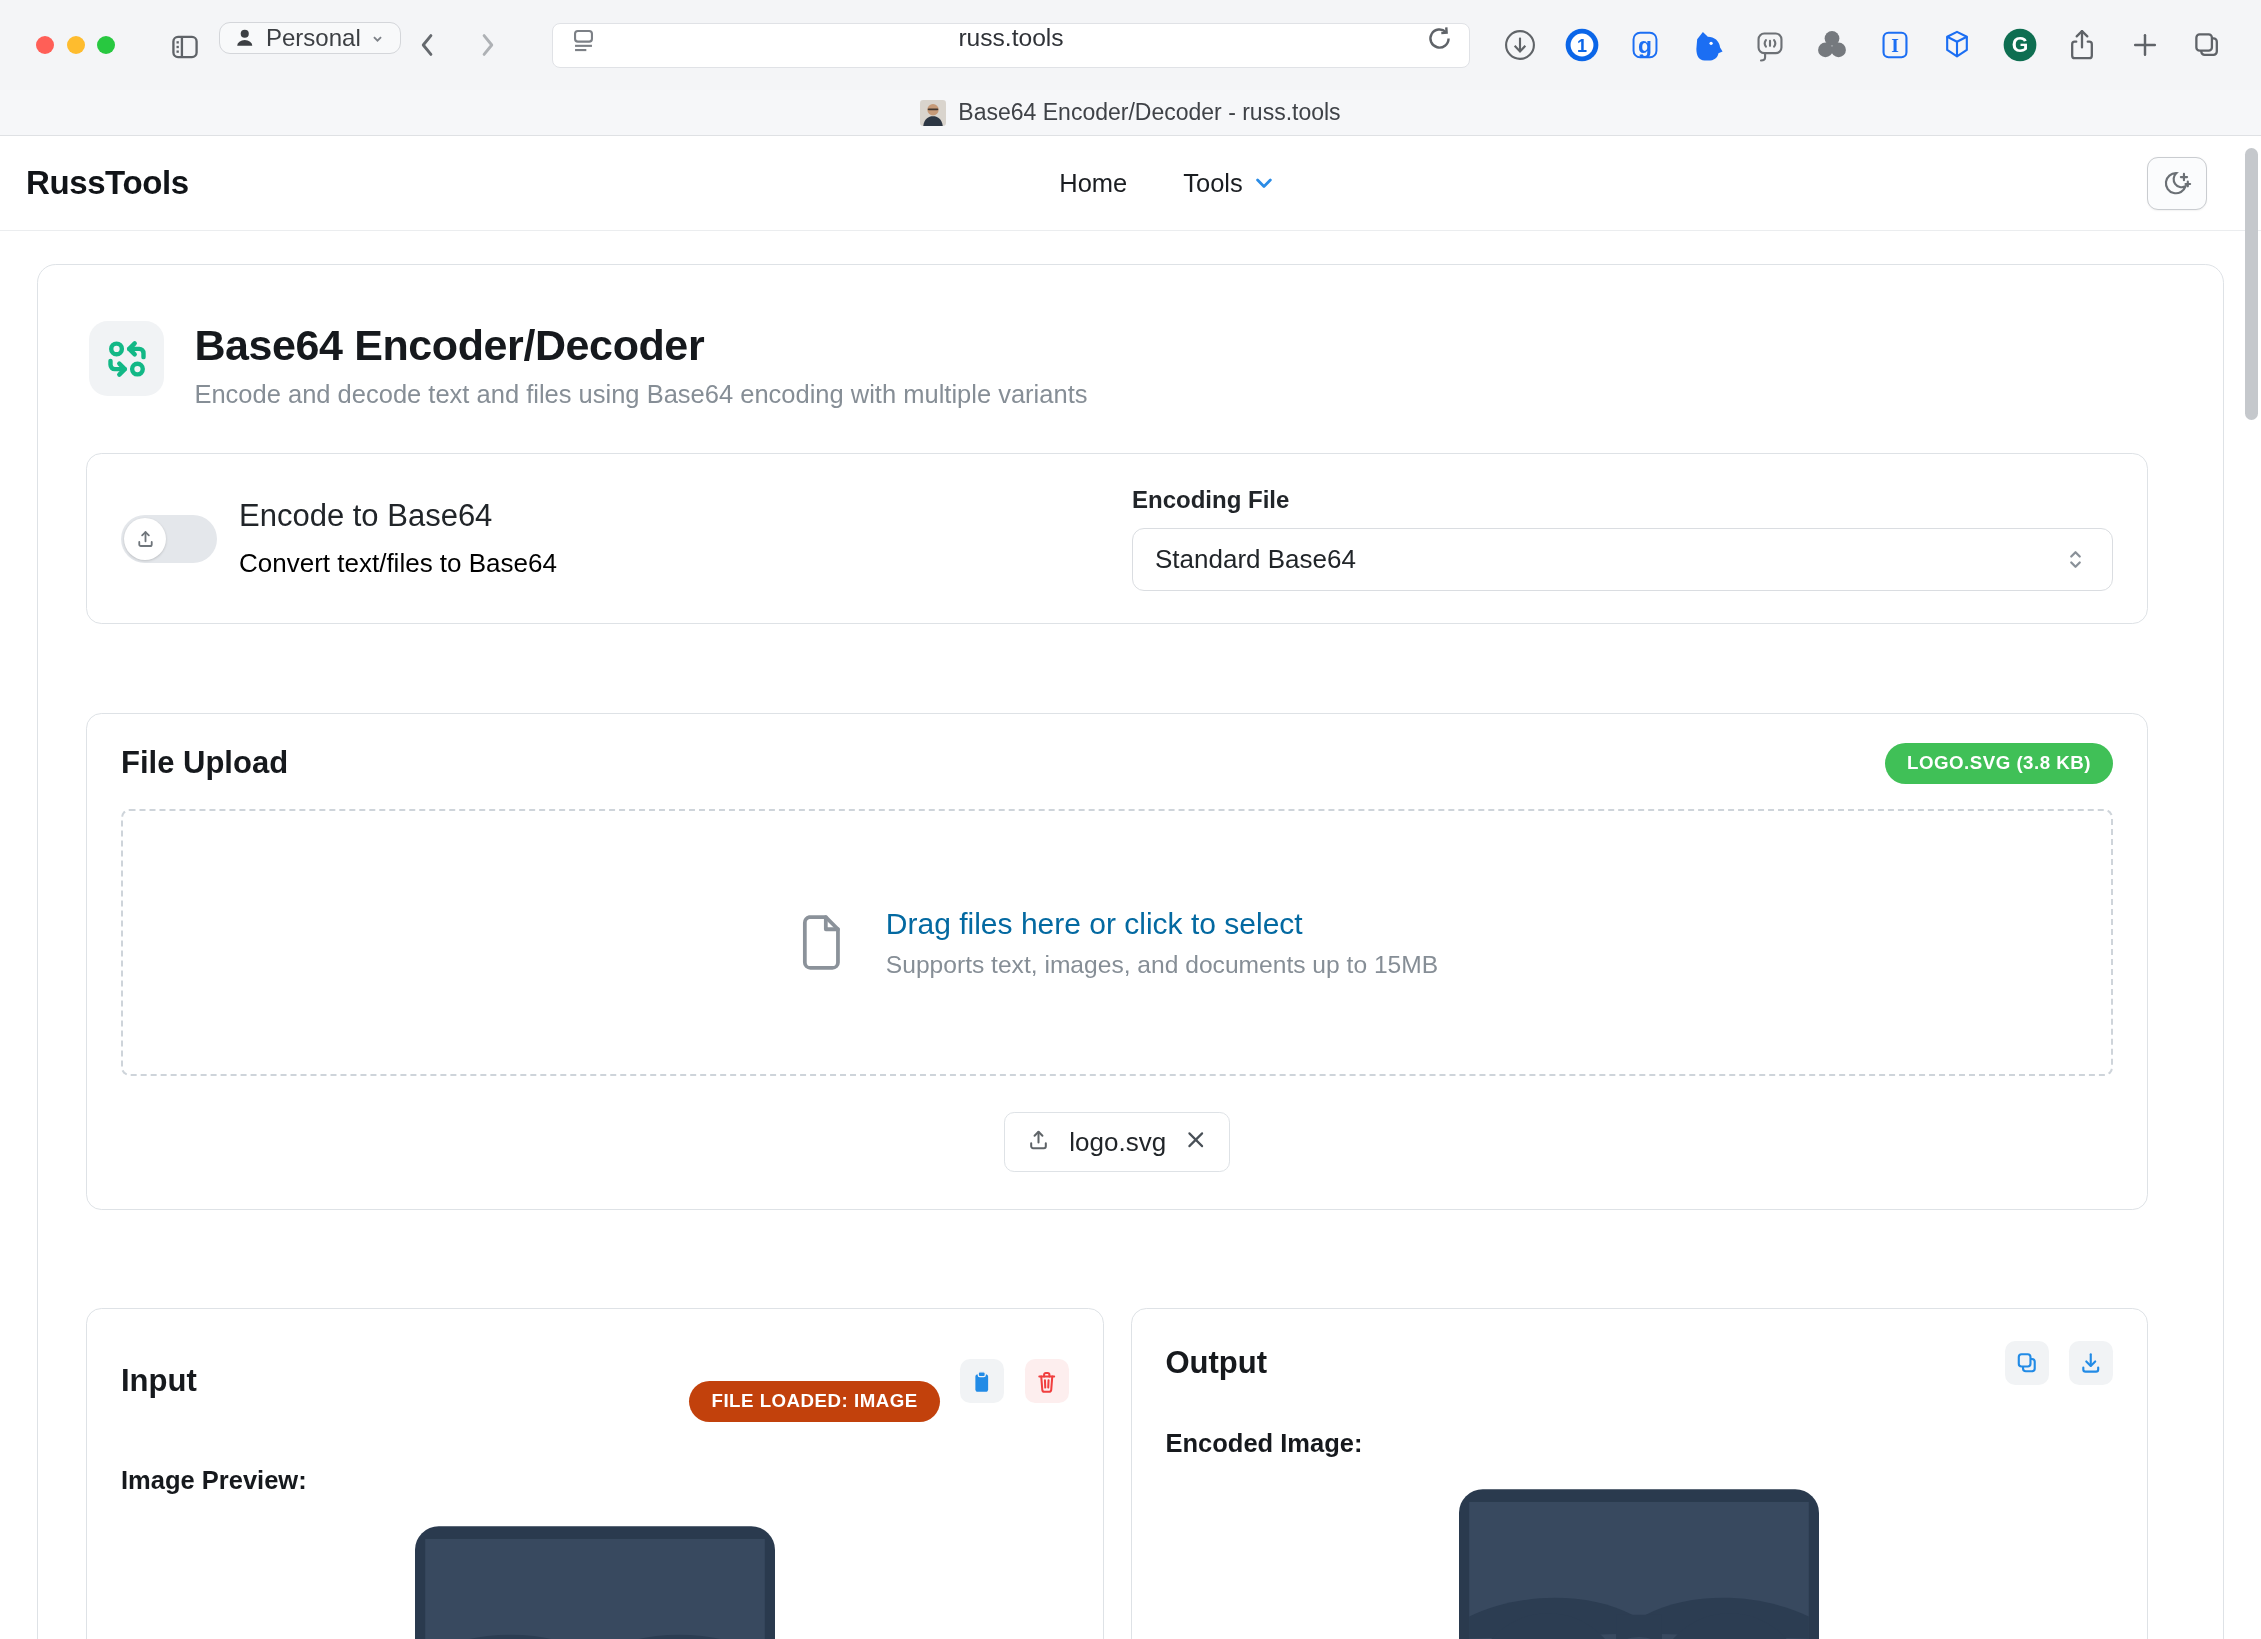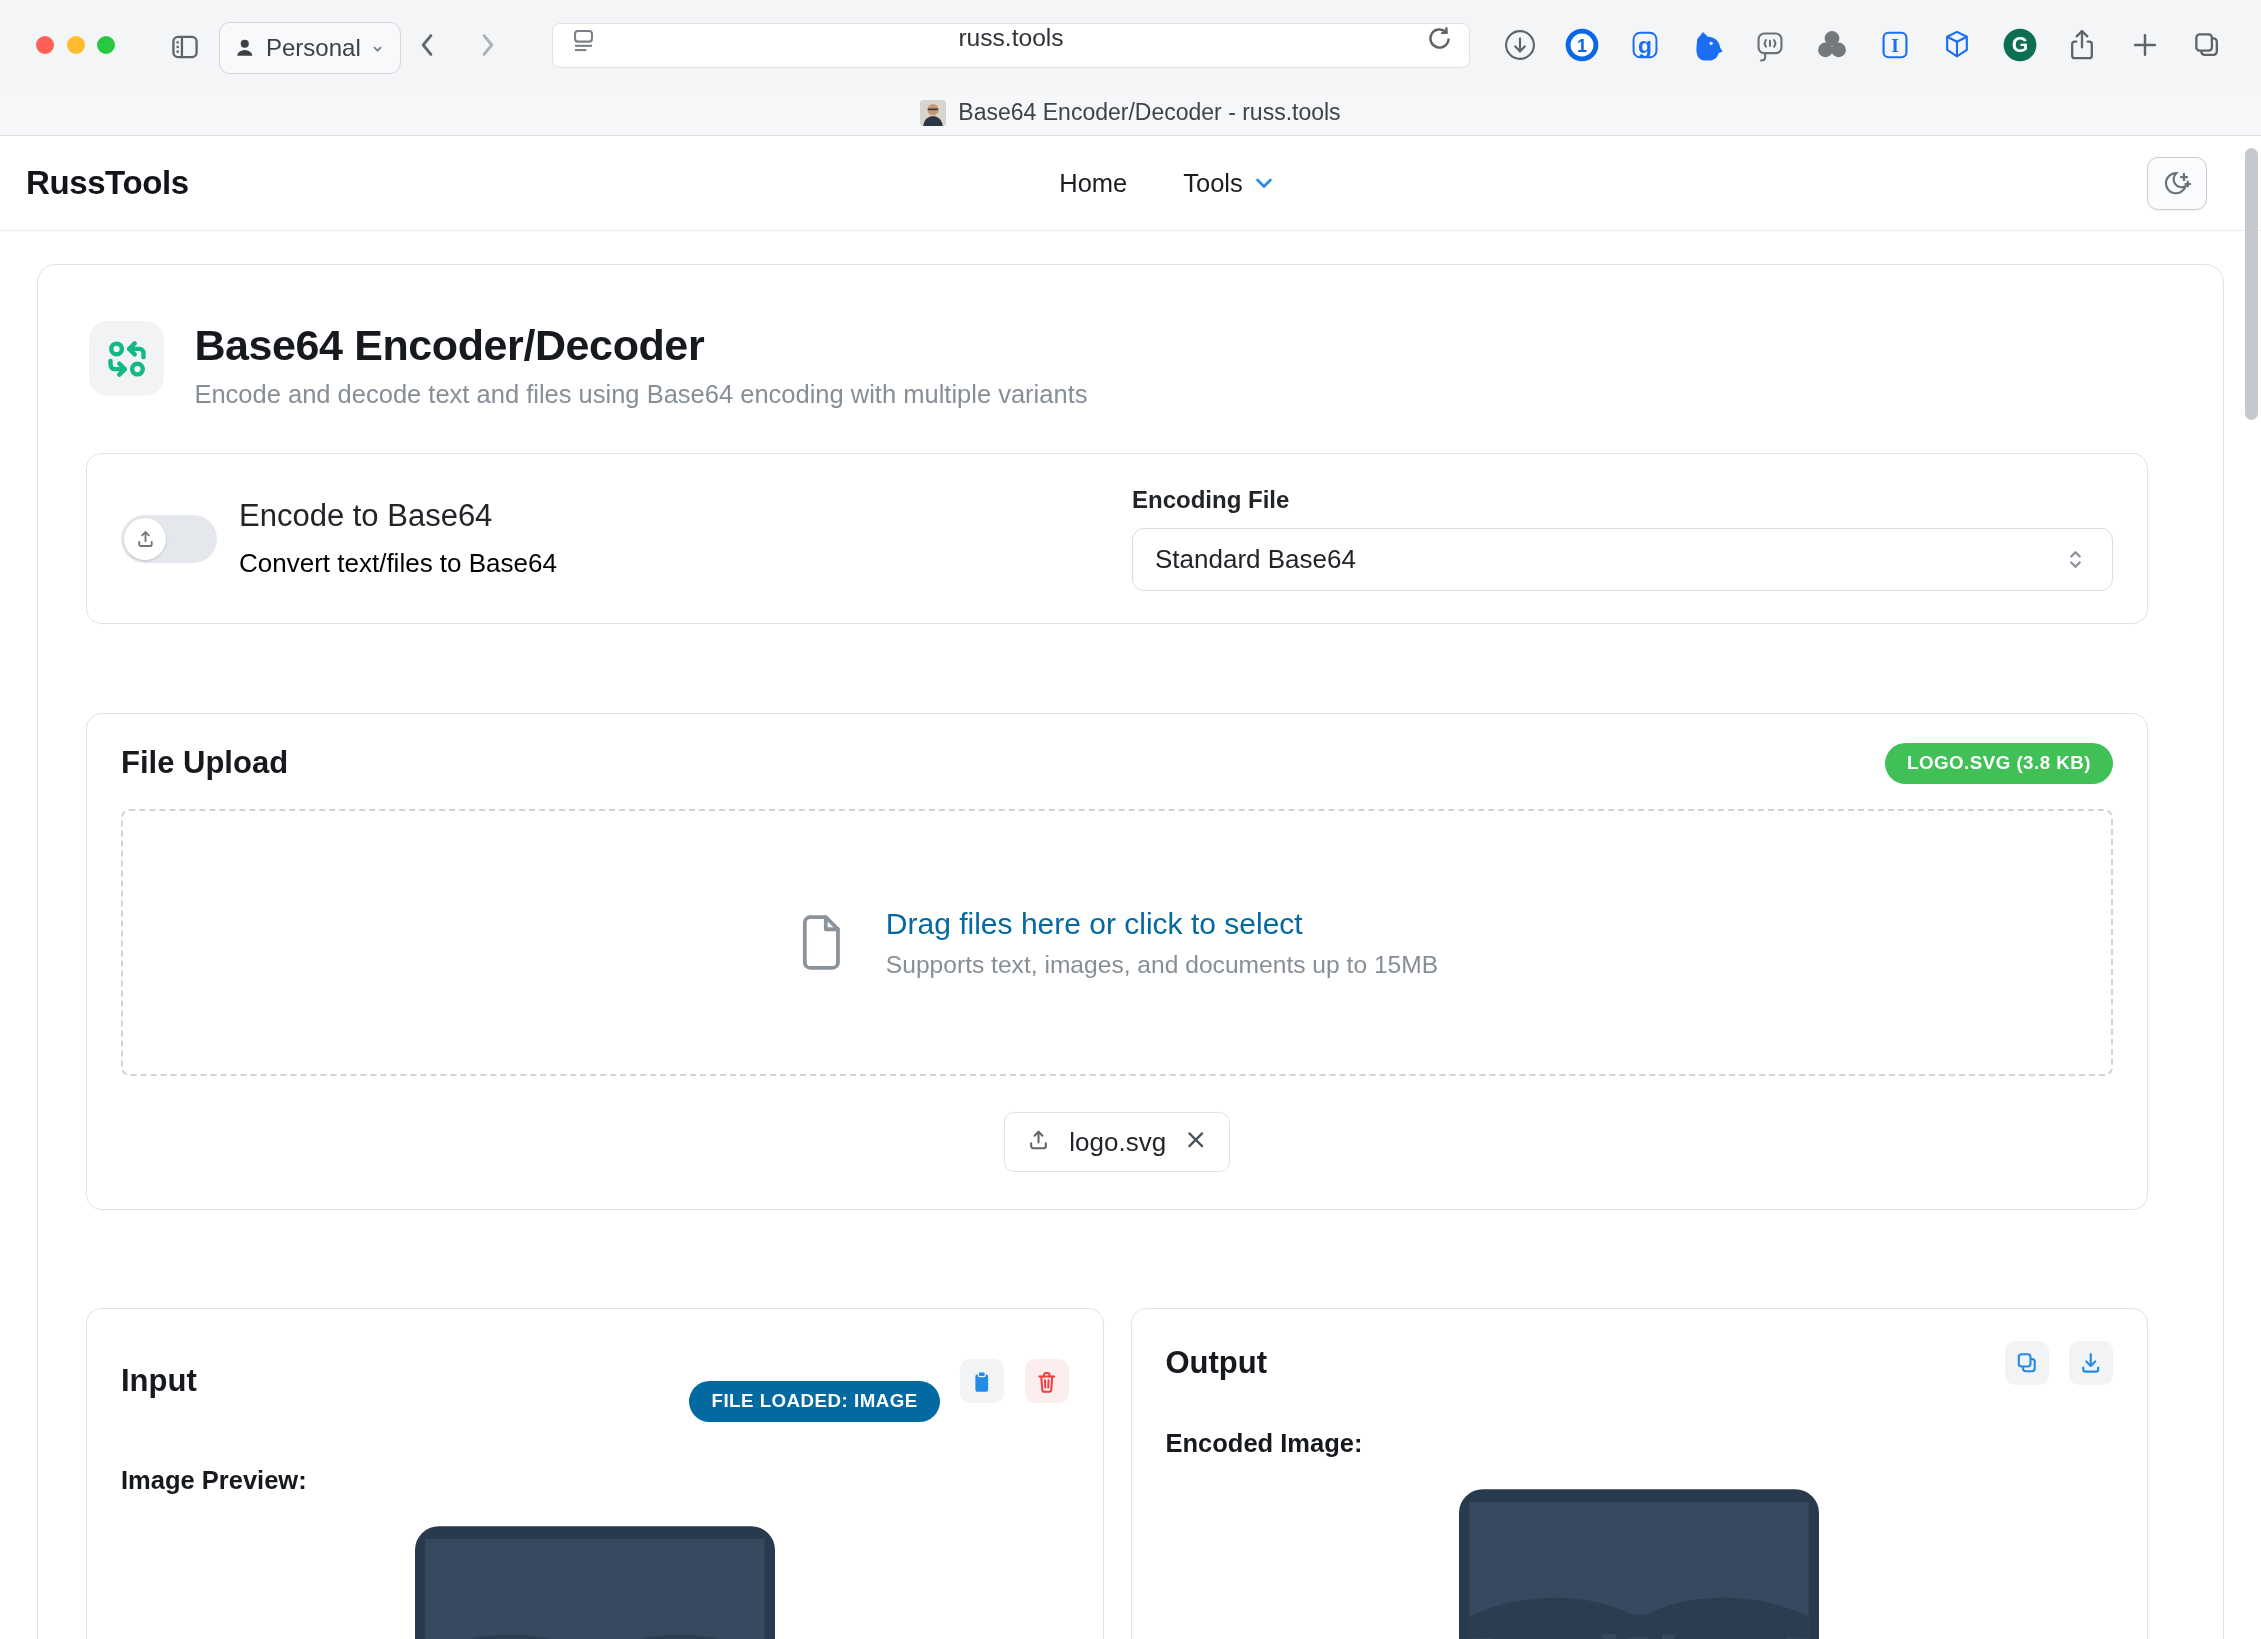--- a/index.html
+++ b/index.html
@@ -7,21 +7,21 @@
   body { font-family:"Liberation Sans","DejaVu Sans",sans-serif; background:#ffffff; position:relative; color:#212529; }
   svg { display:block; }
 
   
   .chrome { background:#f4f5f7; }
   .toolbar { position:relative; height:90px; }
   .traffic { position:absolute; left:36px; top:36px; display:flex; gap:12.7px; }
   .traffic span { width:18px; height:18px; border-radius:50%; }
   .t-red{ background:#ff5f57; } .t-yellow{ background:#febc2e; } .t-green{ background:#28c840; }
   .chrome-btn { position:absolute; display:flex; align-items:center; justify-content:center; }
-  .profile-pill { position:absolute; left:219px; top:22px; height:52px; border:1.3px solid #d4d6da; border-radius:11px; display:flex; align-items:center; padding:0 13.6px 0 12px; gap:8.5px; color:#3c3f43; font-size:24px; font-weight:500; background:#f8f9fa; }
+  .profile-pill { position:absolute; left:219px; top:22px; height:32px; border:1.3px solid #d4d6da; border-radius:11px; display:flex; align-items:center; padding:0 13.6px 0 12px; gap:8.5px; color:#3c3f43; font-size:24px; font-weight:500; background:#f8f9fa; }
   .urlbar { position:absolute; left:552px; top:23px; width:918px; height:45px; background:#ffffff; border:1.3px solid #e0e2e6; border-radius:8px; display:flex; align-items:flex-start; padding:0 15.3px; }
   .url-text { position:absolute; left:0; right:0; text-align:center; font-size:24.6px; color:#2f3237; }
   .ext-row { position:absolute; left:1501px; top:26px; display:flex; gap:25.5px; }
   .ext-row .ebtn { width:37px; height:37px; display:flex; align-items:center; justify-content:center; }
 
   .tabstrip { height:46px; background:#f6f7f9; border-bottom:0.8px solid #dfe1e4; display:flex; align-items:center; justify-content:center; gap:12px; }
   .tab-title { font-size:23px; color:#3f4247; font-weight:500; }
 
   
   .site-header { position:relative; height:95px; background:#fff; border-bottom:0.8px solid #ebedef; }
@@ -50,21 +50,21 @@
   .enc-right { margin-left:auto; width:981px; }
   .enc-label { font-size:24px; font-weight:700; color:#212529; margin-bottom:13.6px; }
   .select { height:63px; border:1.3px solid #dadde1; border-radius:12px; background:#fff; display:flex; align-items:center; padding:0 22px; font-size:26px; color:#212529; }
   .select .updown { margin-left:auto; }
 
   .upload-card { margin-top:89px; height:497px; border:0.8px solid #dee2e6; border-radius:15.3px; padding:29px 34px; }
   .card-head { display:flex; align-items:center; }
   .card-title { font-size:31px; font-weight:600; color:#16191d; }
   .badge { margin-left:auto; border-radius:848px; color:#fff; font-size:18.7px; font-weight:700; letter-spacing:0.5px; padding:9.3px 22px; white-space:nowrap; }
   .badge-green { background:#40c057; }
-  .badge-blue { background:#0369a1; margin-left:auto;margin-top:40px; }
+  .badge-blue { background:#c2410c; margin-left:auto;margin-top:40px; }
   .dropzone { margin-top:25.5px; height:267px; border:2.1px dashed #ced4da; border-radius:8.5px; display:flex; align-items:center; justify-content:center; gap:37px; cursor:pointer; }
   .drop-texts .drop-title { font-size:30px; font-weight:500; color:#0369a1; }
   .drop-texts .drop-sub { font-size:24.6px; color:#868e96; margin-top:10.2px; }
   .chip-row { margin-top:36px; display:flex; justify-content:center; }
   .file-chip { display:flex; align-items:flex-start; gap:17px; border:1.3px solid #dee2e6; border-radius:10.2px; padding:13.6px 20.4px; background:#fff; }
   .file-chip .chip-label { font-size:26px; color:#212529; }
 
   .io-grid { margin-top:98px; display:grid; grid-template-columns:1fr 1fr; gap:27px; }
   .io-card { border:0.8px solid #dee2e6; border-radius:15.3px; padding:32px 34px; height:679px; }
   .io-head { display:flex; align-items:center; gap:20.4px; }

